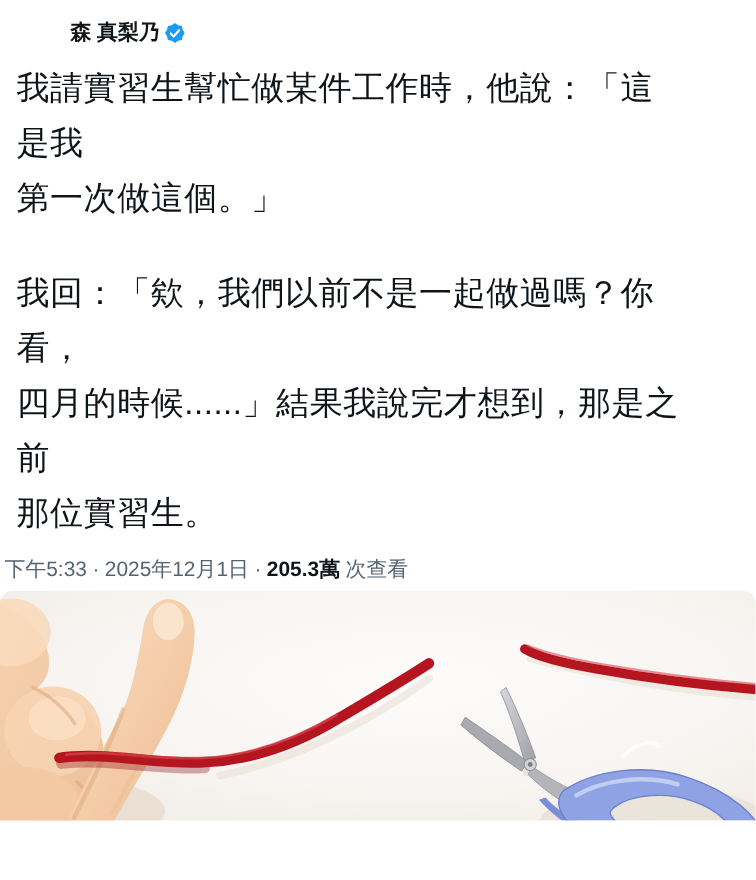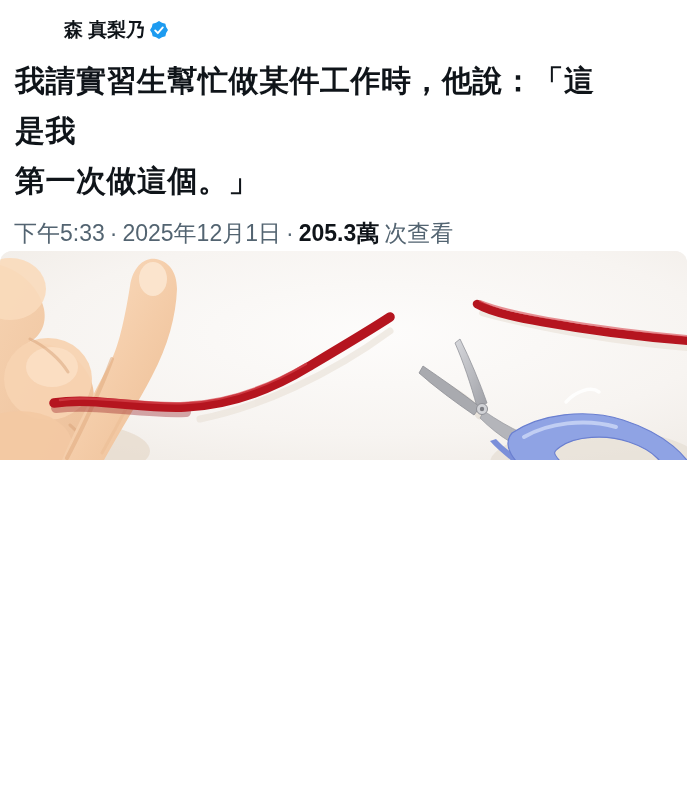--- a/index.html
+++ b/index.html
@@ -19,31 +19,31 @@
   .badge { display: inline-flex; width: 18px; height: 18px; }
   .badge svg { display: block; }
   .handle { font-size: 17px; line-height: 21px; color: #536471; margin-top: 1px; }
 
   
   .tweet-text { padding: 15px 14px 0 15px; }
   .tweet-text p {
     margin: 0 0 36px 0;
     font-size: 30px;
     line-height: 50px;
-    font-weight: 700;
+    font-weight: 400;
     letter-spacing: 0.5px;
     white-space: pre-line;
     color: #0f1419;
   }
   .tweet-text p:last-child { margin-bottom: 0; }
 
   
   .meta-row {
-    padding: 17px 14px 0 14px;
-    font-size: 23px;
+    padding: 17px 14px 0 4px;
+    font-size: 19px;
     line-height: 20px;
     color: #536471;
     white-space: nowrap;
   }
   .meta-row .sep { margin: 0 5px; }
   .meta-row .views { color: #0f1419; font-weight: 700; }
   .meta-row .views-label { margin-left: 5px; }
 
   
   .photo {
@@ -69,20 +69,23 @@
           <path d="M17,8.5 L15.24,11.29 L14.51,14.51 L11.30,15.25 L8.5,17 L5.71,15.25 L2.49,14.51 L1.76,11.29 L0,8.5 L1.76,5.71 L2.49,2.49 L5.71,1.76 L8.5,0 L11.30,1.76 L14.51,2.49 L15.24,5.71 Z" fill="#1d9bf0"></path>
           <path d="M4.9,8.9 L7.4,11.5 L12.1,6.1" fill="none" stroke="#ffffff" stroke-width="1.8" stroke-linecap="round" stroke-linejoin="round"></path>
         </svg>
       </span>
     </div>
   </div>
 
   <div class="tweet-text">
     <p>我請實習生幫忙做某件工作時，他說：「這是我
 第一次做這個。」</p>
+    <p>我回：「欸，我們以前不是一起做過嗎？你看，
+四月的時候......」結果我說完才想到，那是之前
+那位實習生。</p>
   </div>
 
   <div class="meta-row">
     <span>下午5:33</span><span class="sep">·</span><span>2025年12月1日</span><span class="sep">·</span><span class="views">205.3萬</span><span class="views-label">次查看</span>
   </div>
 
   <div class="photo">
     <svg width="687" height="209" viewBox="0 0 687 209">
       <defs>
         <radialGradient id="bgGrad" cx="55%" cy="40%" r="80%">

